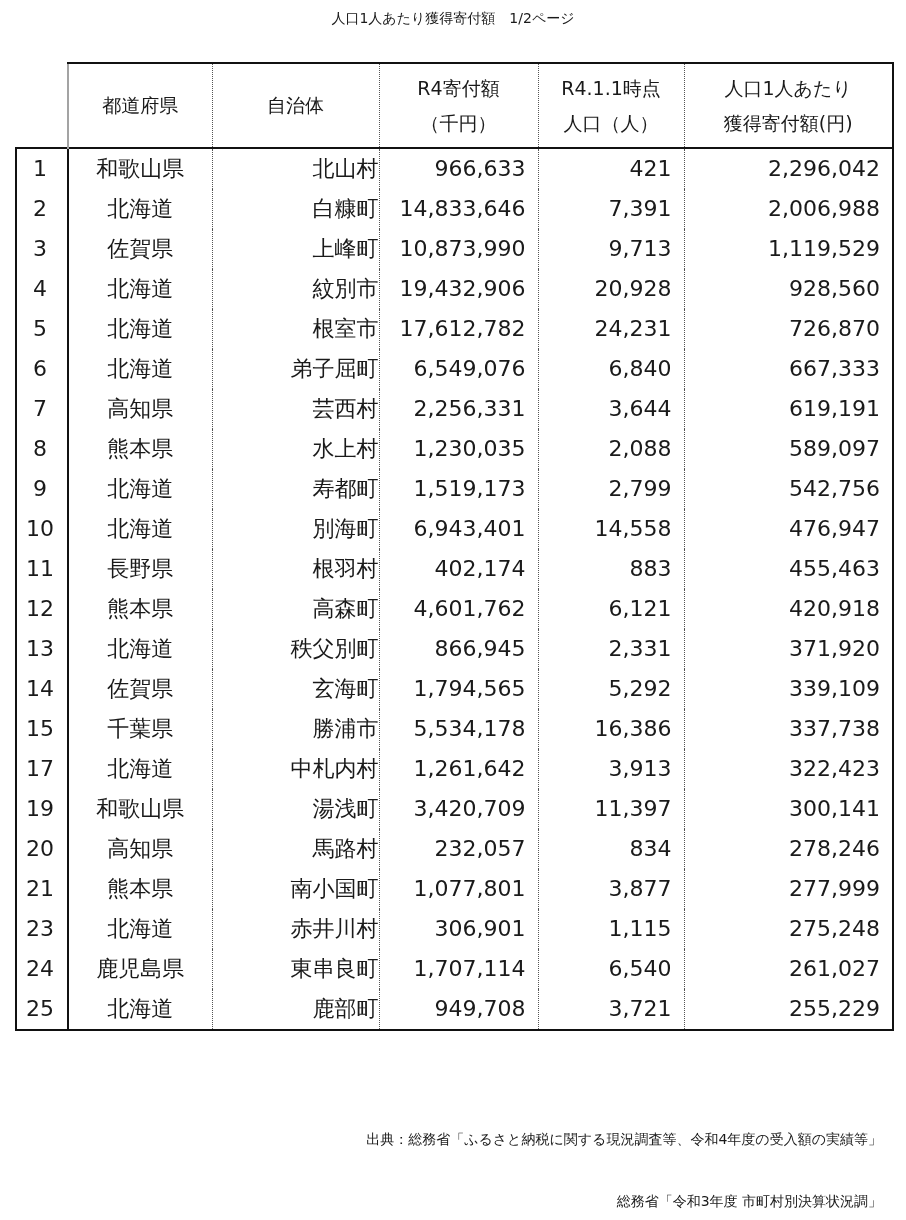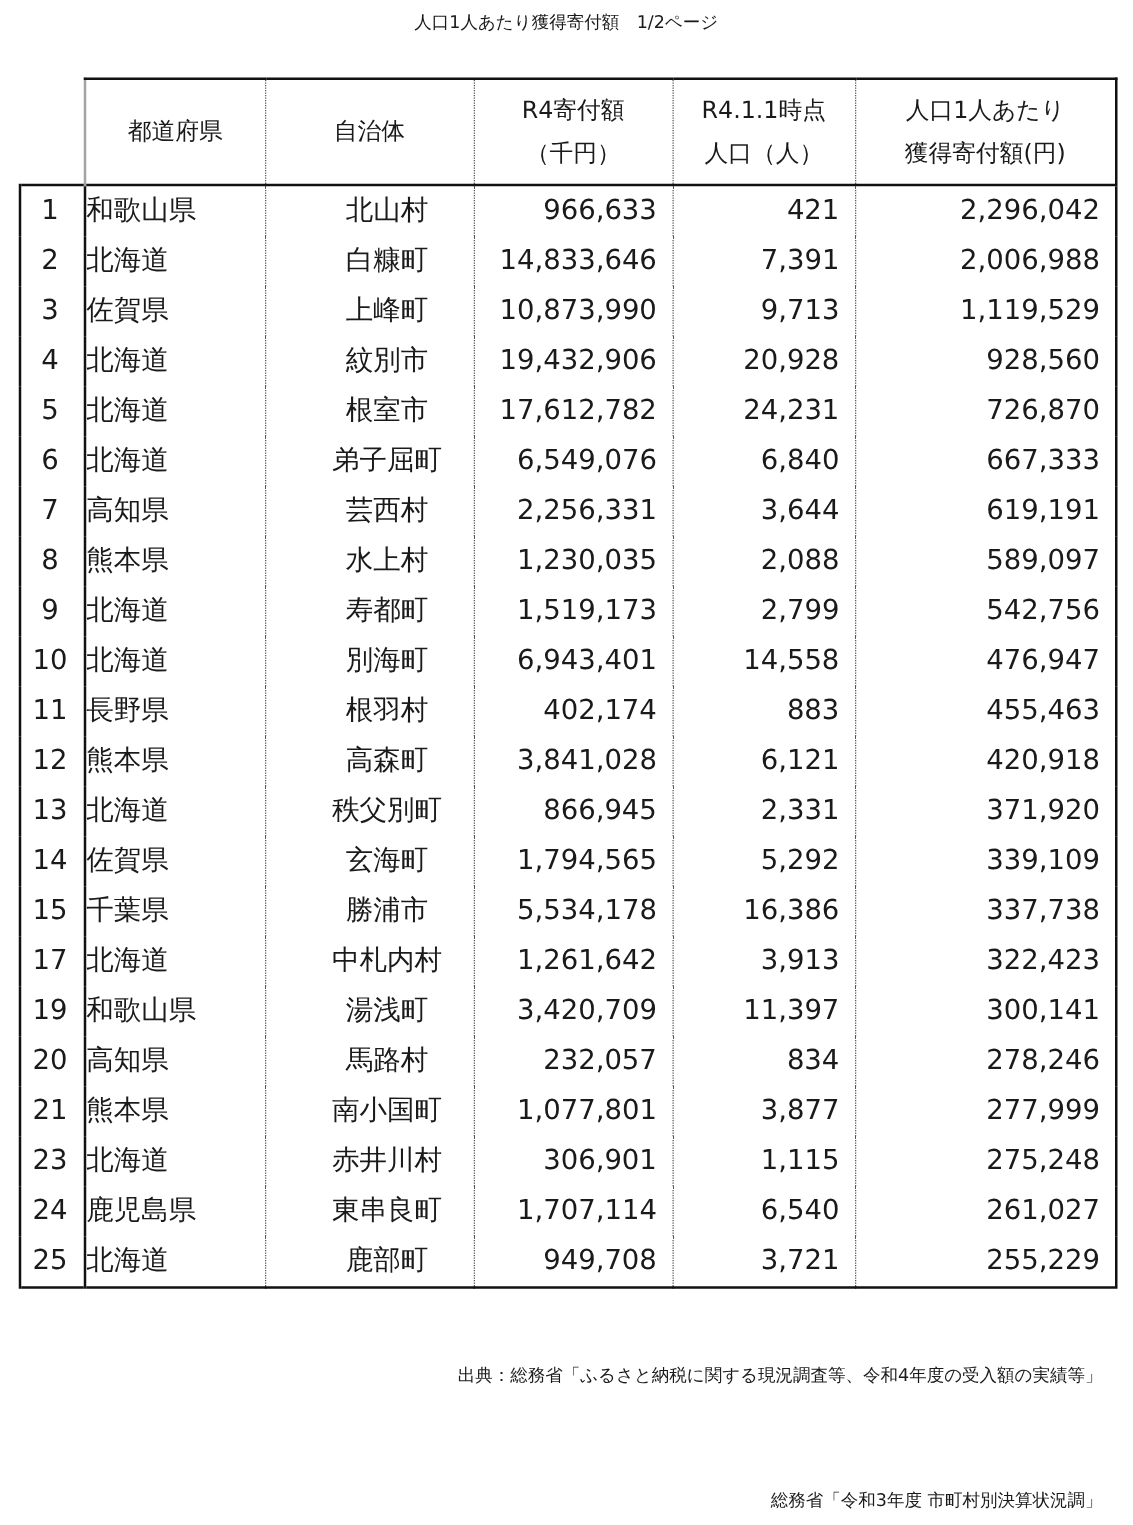--- a/index.html
+++ b/index.html
@@ -7,26 +7,26 @@
   .title { position:absolute; top:4px; left:0; width:906px; text-align:center; font-size:14px; line-height:28px; }
   .tbl { position:absolute; left:15px; top:62px; border-collapse:collapse; table-layout:fixed; }
   .tbl td, .tbl th { padding:0; font-weight:normal; white-space:nowrap; overflow:hidden; }
   .tbl th { height:83px; font-size:19px; line-height:35px; text-align:center; vertical-align:middle; border-top:2px solid #111; border-left:1px dotted #555; border-right:1px dotted #555; }
   .tbl th.first { border-left:2px solid #a3a3a3; }
   .tbl th.last { border-right:2px solid #111;margin-top:32px; }
   .tbl th.blank { border:none; }
   .tbl thead tr { border-bottom:2px solid #111; }
   .tbl td { height:40px; font-size:22px; line-height:40px; border-left:1px dotted #555; border-right:1px dotted #555; }
   .tbl td.rank { text-align:center; border-left:2px solid #111; border-right:2px solid #111; padding-right:4px; }
-  .tbl td.pref { text-align:left; border-left:2px solid #fca5a5; }
-  .tbl td.muni { text-align:center; padding-left:28px; }
+  .tbl td.pref { text-align:center; border-left:2px solid #fca5a5; }
+  .tbl td.muni { text-align:right; padding-left:28px; }
   .tbl td.num { text-align:right; padding-right:12px; }
   .tbl td.last { border-right:2px solid #111; }
   .tbl tbody { border-left:2px solid #111; border-right:2px solid #111; border-bottom:2px solid #111; }
-  .src1 { position:absolute; right:24px; top:1090px; font-size:14px; line-height:22px; }
+  .src1 { position:absolute; right:24px; top:1128px; font-size:14px; line-height:22px; }
   .src2 { position:absolute; right:24px; top:1190px; font-size:14px; line-height:22px; }
   .hline { display:block; }
 </style>
 </head>
 <body>
 
 <div class="title">人口1人あたり獲得寄付額　1/2ページ</div>
 
 <table class="tbl">
   <colgroup>
@@ -146,21 +146,21 @@
         <td class="pref">長野県</td>
         <td class="muni">根羽村</td>
         <td class="num">402,174</td>
         <td class="num">883</td>
         <td class="num last">455,463</td>
       </tr>
       <tr>
         <td class="rank">12</td>
         <td class="pref">熊本県</td>
         <td class="muni">高森町</td>
-        <td class="num">3,841,028</td>
+        <td class="num">4,601,762</td>
         <td class="num">6,121</td>
         <td class="num last">420,918</td>
       </tr>
       <tr>
         <td class="rank">13</td>
         <td class="pref">北海道</td>
         <td class="muni">秩父別町</td>
         <td class="num">866,945</td>
         <td class="num">2,331</td>
         <td class="num last">371,920</td>

